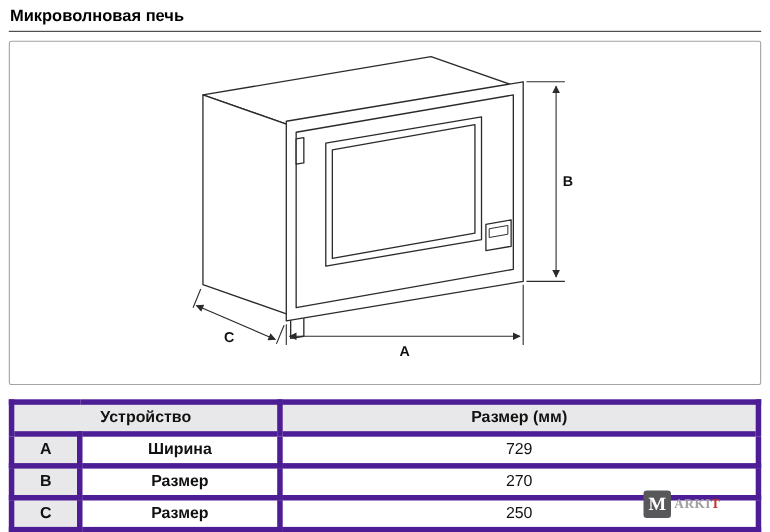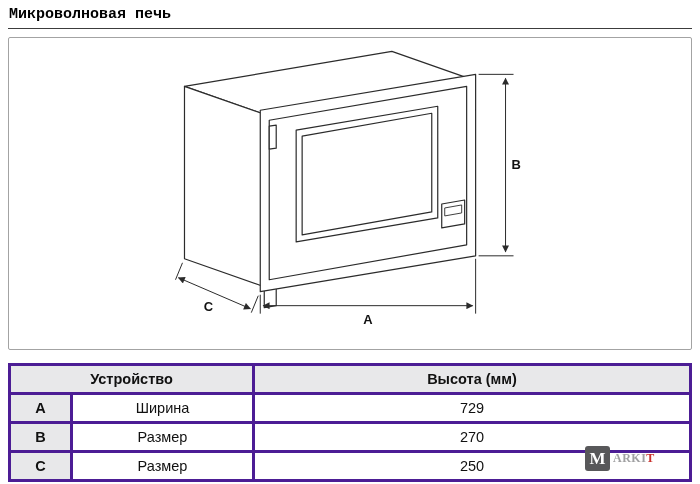--- a/index.html
+++ b/index.html
@@ -12,21 +12,20 @@
     position:relative;
     overflow:hidden;
   }
   .content { padding:6px 8px 0 8px; }
 
   .page-title {
     font-size:15px;
     font-weight:bold;
     margin:0 0 5px 1px;
     color:#000;
-    font-family:Liberation Mono, monospace;
   }
   .title-rule {
     border-bottom:1px solid #3c3c3c;
     width:100%;
     height:0;
   }
 
   .diagram-panel {
     margin-top:8px;
     border:1px solid #a3a3a3;
@@ -37,39 +36,39 @@
   }
   .diagram-panel svg { display:block; }
 
   table.spec {
     margin-top:13px;
     width:684px;
     border-collapse:collapse;
     font-size:14.5px;
   }
   table.spec th, table.spec td {
-    border:3px solid #4c1d95;
+    border:5px solid #4c1d95;
     padding:0;
     height:29px;
     text-align:center;
     vertical-align:middle;
   }
   table.spec thead th {
     background:#e8e8ea;
     font-weight:bold;
     border-bottom:2px solid #3c3c3c;
   }
   td.col-letter {
     width:62px;
     background:#e8e8ea;
     font-weight:bold;
   }
   td.col-name {
     width:182px;
-    font-weight:normal;
+    font-weight:bold;
   }
   td.col-value { }
 
   .logo {
     position:absolute;
     left:585px;
     top:446px;
     display:flex;
     align-items:center;
     gap:3px;
@@ -151,21 +150,21 @@
         <text x="360" y="286" text-anchor="middle">A</text>
         <text x="200" y="273" text-anchor="middle">C</text>
       </g>
     </svg>
   </div>
 
   <table class="spec">
     <thead>
       <tr>
         <th colspan="2">Устройство</th>
-        <th>Высота (мм)</th>
+        <th>Размер (мм)</th>
       </tr>
     </thead>
     <tbody>
       <tr>
         <td class="col-letter">A</td>
         <td class="col-name">Ширина</td>
         <td class="col-value">729</td>
       </tr>
       <tr>
         <td class="col-letter">B</td>

